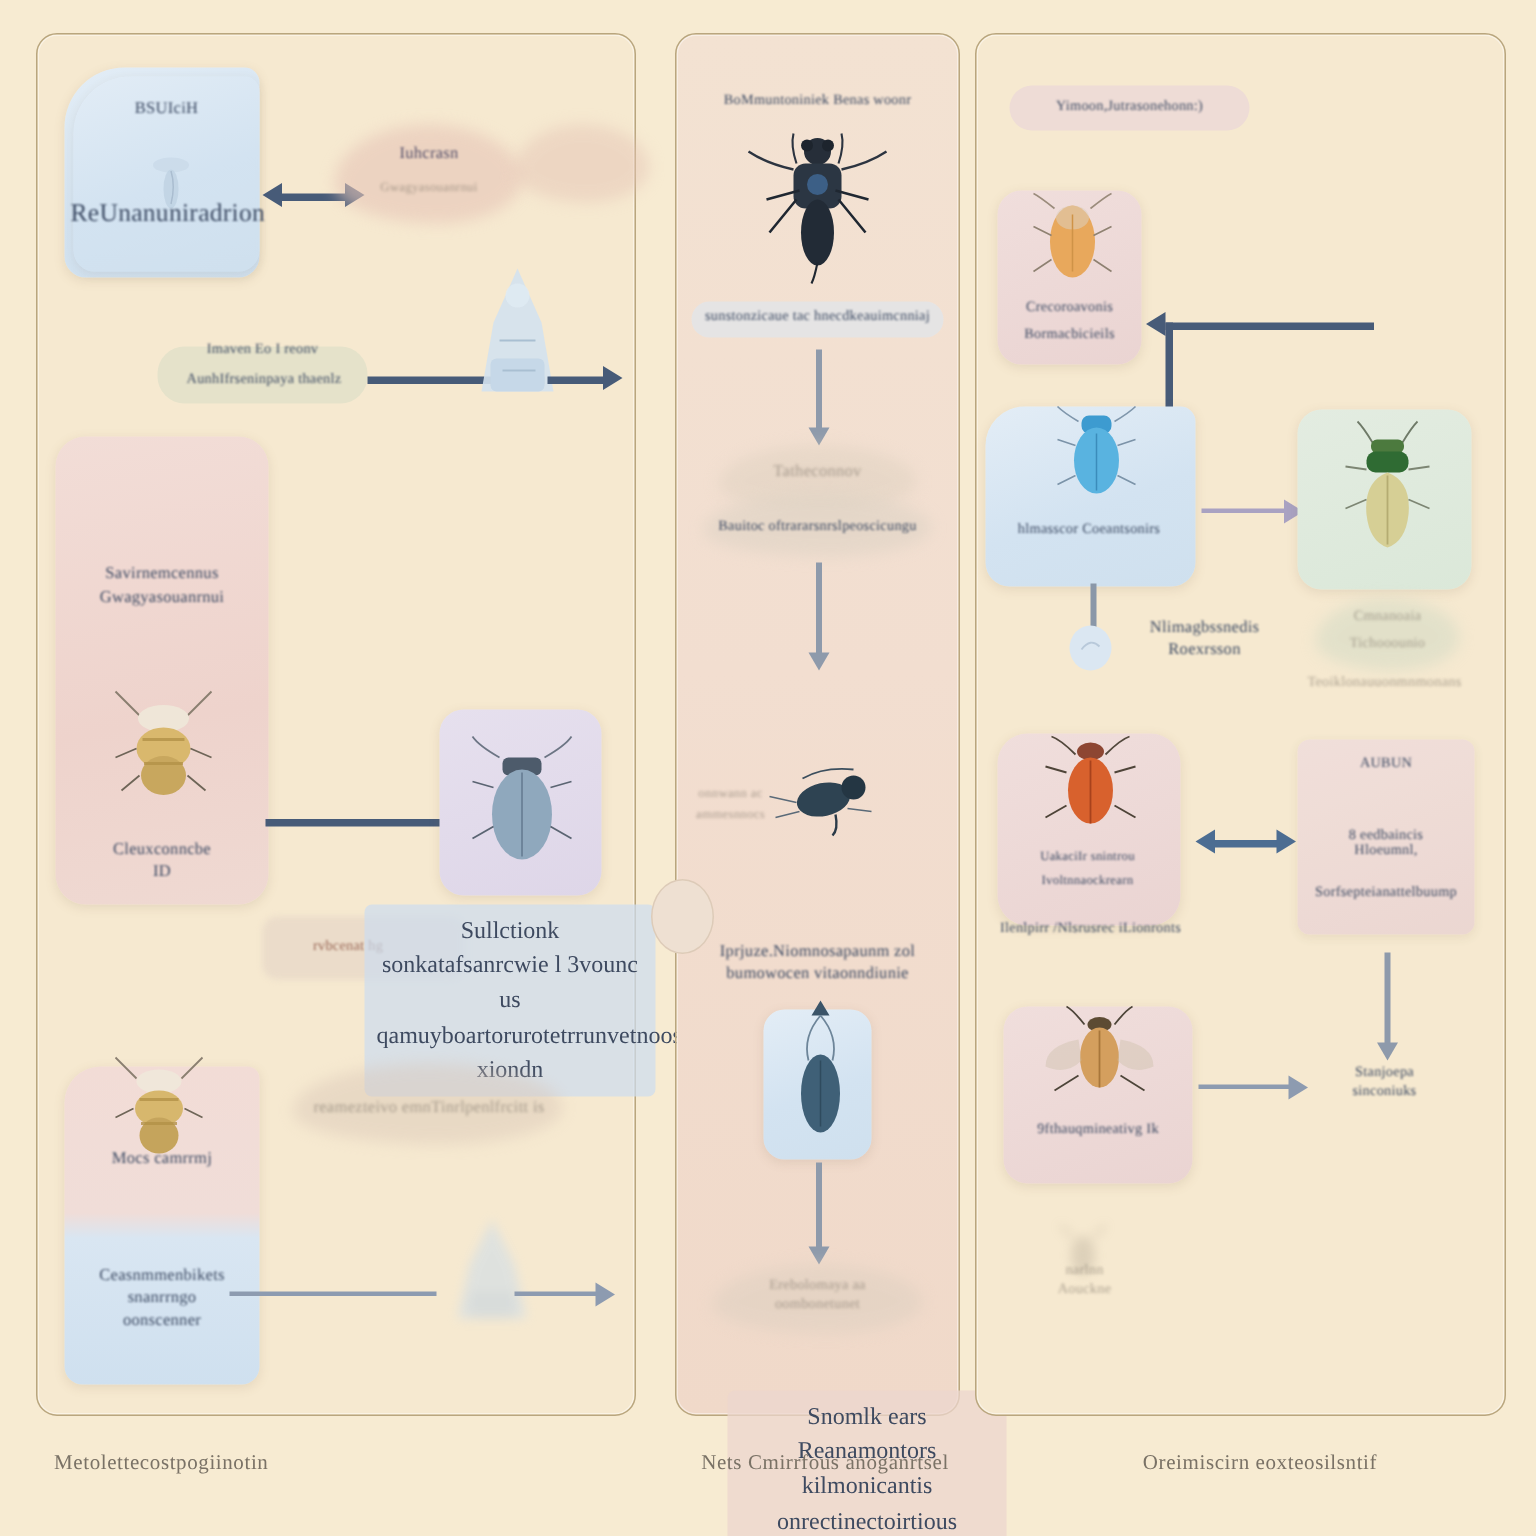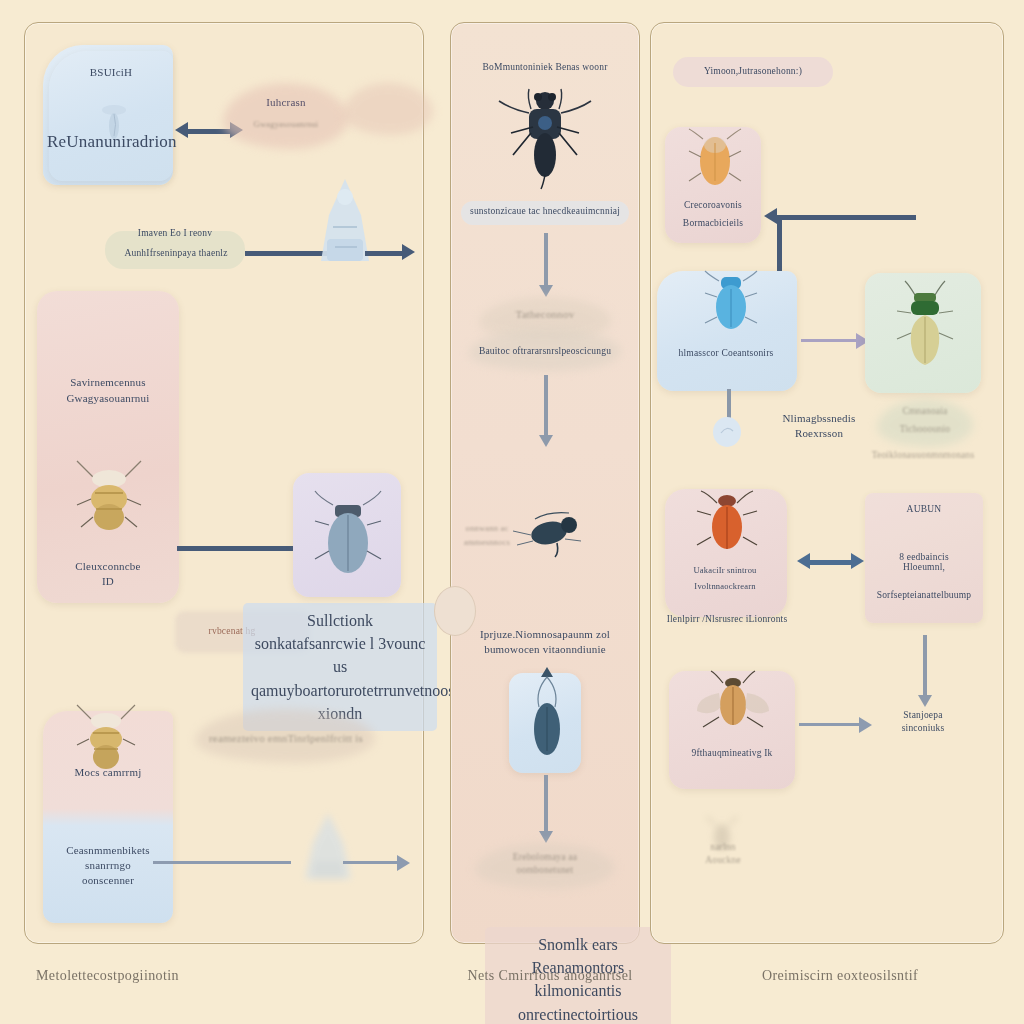--- a/index.html
+++ b/index.html
@@ -359,21 +359,21 @@
 
     <div class="arrow">
       <div class="av" style="position:absolute;left:76px;top:366px;height:32px;border-left-color:#8a97a8;"></div>
     </div>
     <div class="bug" style="left:58px;top:392px;">
       <svg width="36" height="34" viewBox="0 0 36 34">
         <ellipse cx="18" cy="17" rx="14" ry="15" fill="#dbe7f2"></ellipse>
         <path d="M12 18 q6 -8 12 -2" stroke="#b8c9da" stroke-width="1.2" fill="none"></path>
       </svg>
     </div>
-    <div class="t" style="left:108px;top:388px;width:120px;">Nlimagbssnedis
+    <div class="t" style="left:92px;top:388px;width:120px;">Nlimagbssnedis
 Roexrsson</div>
 
     <div class="card rose" style="left:14px;top:466px;width:122px;height:128px;border-radius:20px;"></div>
     <div class="bug" style="left:44px;top:462px;">
       <svg width="64" height="76" viewBox="0 0 64 76">
         <path d="M22 18 q-10 -10 -16 -12 M42 18 q10 -10 16 -12" stroke="#52483c" stroke-width="1.2" fill="none"></path>
         <ellipse cx="32" cy="16" rx="9" ry="6" fill="#8d4632"></ellipse>
         <ellipse cx="32" cy="42" rx="15" ry="22" fill="#d8612d"></ellipse>
         <path d="M32 22 v42" stroke="#a8421c" stroke-width="1.2"></path>
         <path d="M16 30 l-14 -4 M48 30 l14 -4 M16 52 l-14 8 M48 52 l14 8" stroke="#4e4438" stroke-width="1.3"></path>

